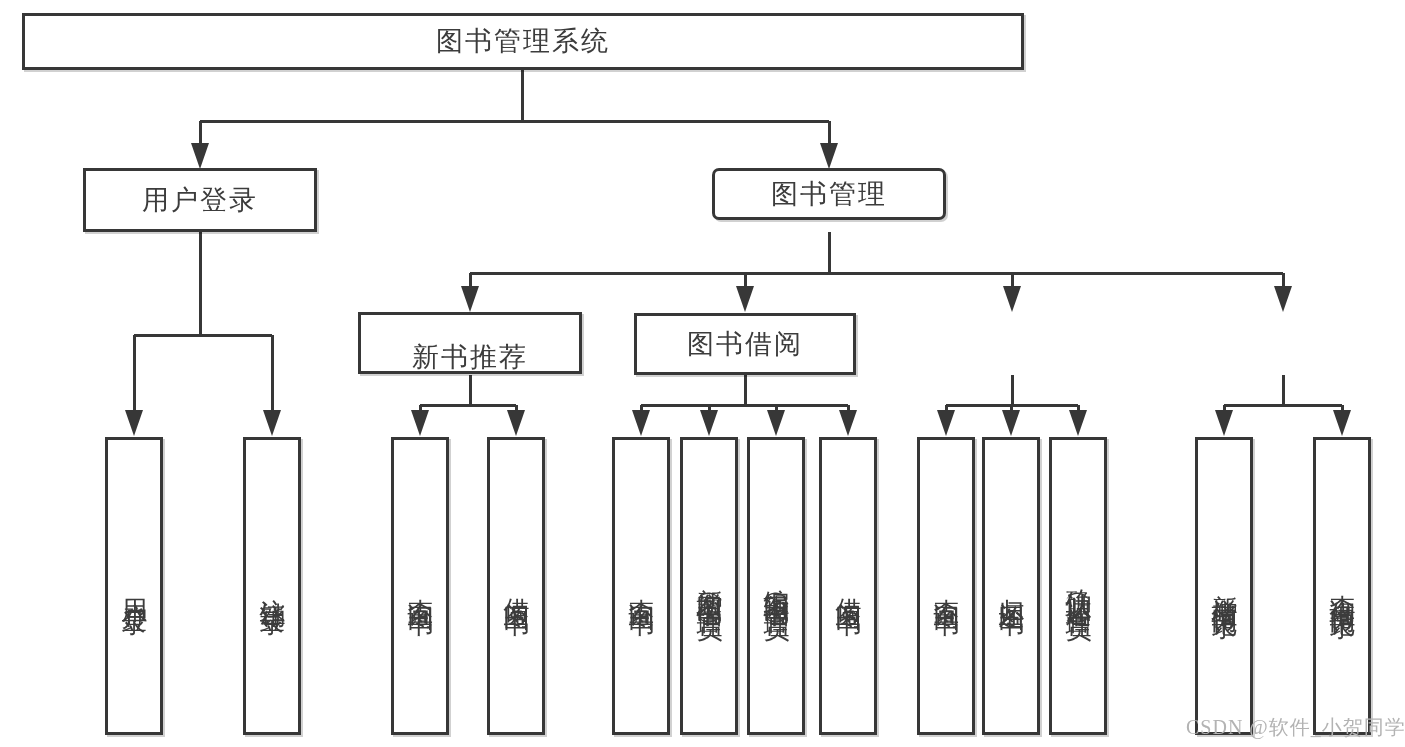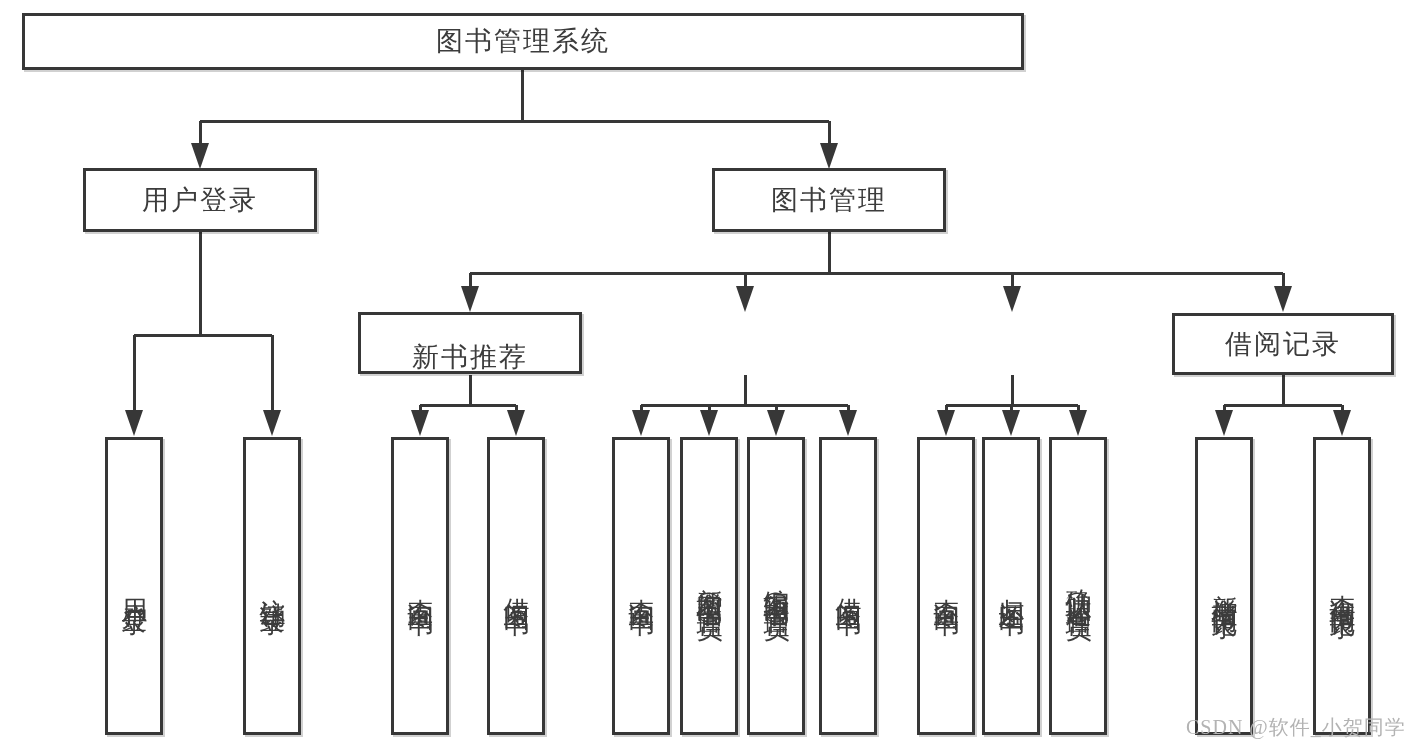--- a/index.html
+++ b/index.html
@@ -60,21 +60,21 @@
     top: 714px;
     font-size: 20px;
     letter-spacing: 1px;
     color: var(--watermark, #b3b3b3);
     white-space: nowrap;
     z-index: 5;
   }
   
   .n-root   { left: 22px;   top: 13px;  width: 1002px; height: 57px; }
   .n-login  { left: 83px;   top: 168px; width: 234px;  height: 64px; }
-  .n-mgmt   { left: 712px;  top: 168px; width: 234px;  height: 64px; }
+  .n-mgmt   { left: 712px;  top: 168px; width: 234px;  height: 52px; border-radius: 7px; }
   .n-nbr    { left: 358px;  top: 312px; width: 224px;  height: 62px; align-items: flex-end; }
   .n-bb     { left: 634px;  top: 313px; width: 222px;  height: 62px; }
   .n-cb     { left: 902px;  top: 313px; width: 220px;  height: 62px; }
   .n-br     { left: 1172px; top: 313px; width: 222px;  height: 62px; }
   .leaf-node { top: 437px; width: 58px; height: 298px; }
   .l-1  { left: 105px; }
   .l-2  { left: 243px; }
   .l-3  { left: 391px; }
   .l-4  { left: 487px; }
   .l-5  { left: 612px; }
@@ -174,22 +174,22 @@
   <div class="node h-node n-login">
     <span>用户登录</span>
   </div>
   <div class="node h-node n-mgmt">
     <span>图书管理</span>
   </div>
 
   <div class="node h-node n-nbr">
     <span>新书推荐</span>
   </div>
-  <div class="node h-node n-br">
-    <span>借阅记录</span>
+  <div class="node h-node n-bb">
+    <span>图书借阅</span>
   </div>
 
   <div class="node leaf-node l-1">
     <span>用户登录</span>
   </div>
   <div class="node leaf-node l-2">
     <span>注销登录</span>
   </div>
   <div class="node leaf-node l-3">
     <span>查询图书</span>

